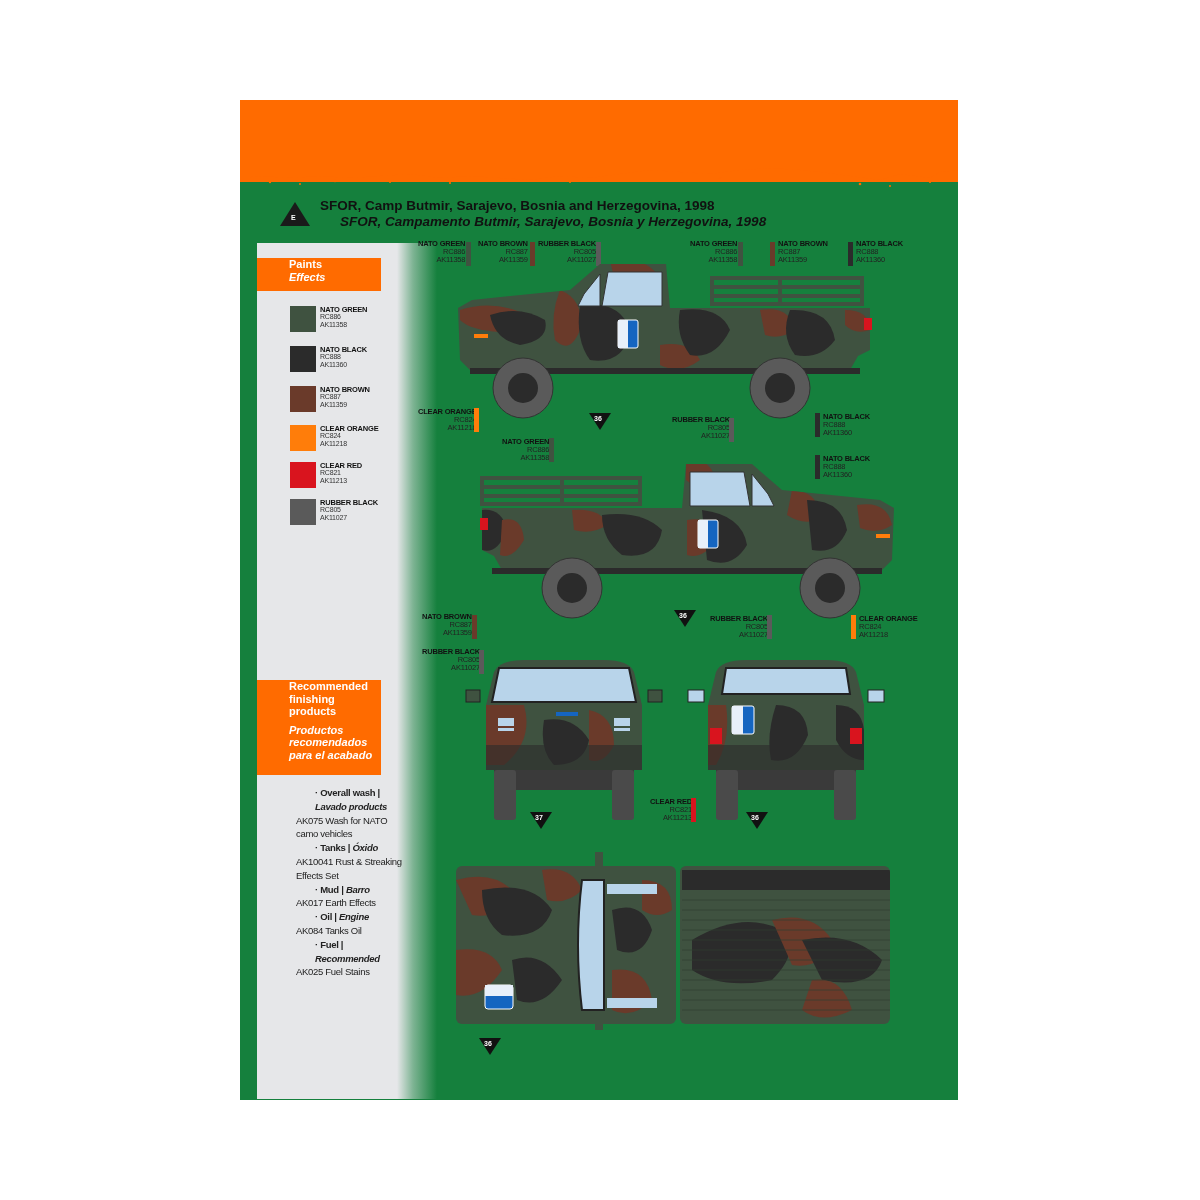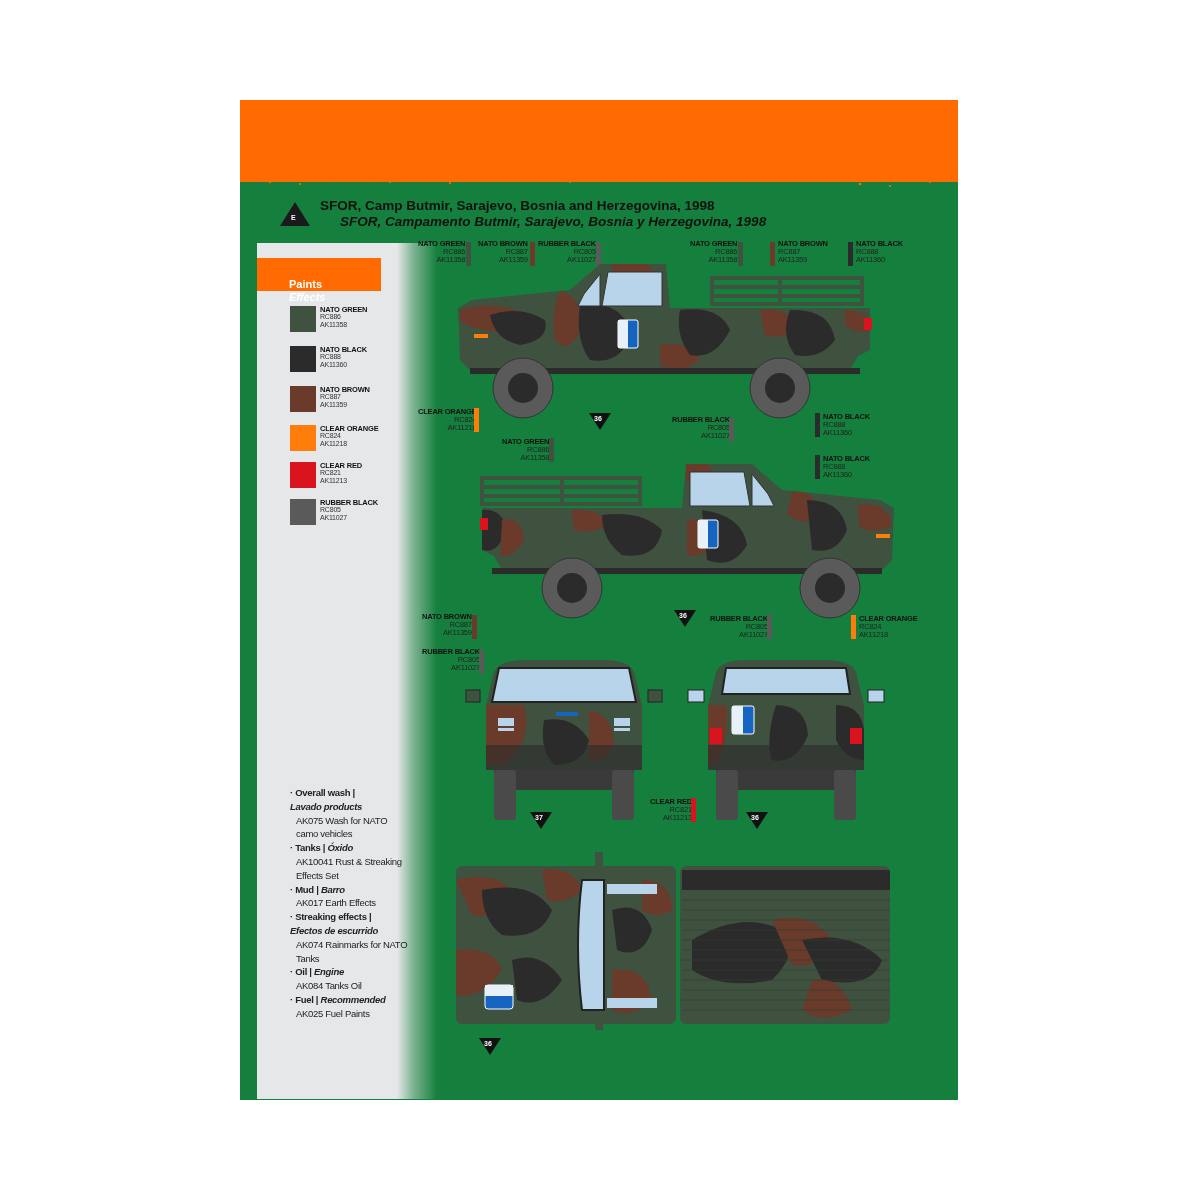--- a/index.html
+++ b/index.html
@@ -8,32 +8,32 @@
   .banner { position:absolute; left:0; top:0; width:718px; height:82px; background:#ff6b00; }
   .banner-edge { position:absolute; left:0; top:60px; width:718px; height:30px; }
   .title-wrap { position:absolute; left:40px; top:98px; }
   .title-badge { position:absolute; left:0; top:4px; width:0; height:0; border-left:15px solid transparent; border-right:15px solid transparent; border-bottom:24px solid #1a1a1a; }
   .title-badge span { position:absolute; left:-4px; top:12px; color:#fff; font-size:7px; font-weight:bold; }
   .title-en { position:absolute; left:40px; top:0; font-weight:bold; font-size:13.5px; color:#111; white-space:nowrap; }
   .title-es { position:absolute; left:40px; top:16px; font-weight:bold; font-style:italic; font-size:13.5px; color:#111; white-space:nowrap;margin-left:20px; }
 
   .sidebar { position:absolute; left:17px; top:143px; width:140px; height:856px; background:#e6e7e9; }
   .sidebar-rag { position:absolute; left:140px; top:0; width:40px; height:856px; background:linear-gradient(90deg,#e6e7e9 0%, rgba(230,231,233,0.5) 40%, rgba(255,255,255,0) 100%); }
-  .orange-box { position:absolute; left:0; background:#ff6b00; color:#fff; font-weight:bold; font-size:11px; padding:20px 0 4px 32px; box-sizing:border-box; width:124px; line-height:12.5px; }
+  .orange-box { position:absolute; left:0; background:#ff6b00; color:#fff; font-weight:bold; font-size:11px; padding:0 0 4px 32px; box-sizing:border-box; width:124px; line-height:12.5px; }
   .orange-box .es { font-style:italic; }
   .paints-box { top:15px; height:33px; }
   .finish-box { top:437px; height:95px; }
 
   .swatch-row { position:absolute; left:33px; height:28px; }
   .swatch { position:absolute; left:0; top:0; width:26px; height:26px; }
   .sw-name { position:absolute; left:30px; top:-1px; font-size:7.5px; font-weight:bold; color:#111; white-space:nowrap; font-family:"Liberation Sans", sans-serif; letter-spacing:-0.2px; }
   .sw-code { position:absolute; left:30px; font-size:7px; color:#333; white-space:nowrap; letter-spacing:-0.2px; }
 
   .products { position:absolute; left:33px; top:543px; width:120px; font-size:9.5px; color:#222; line-height:13.8px; letter-spacing:-0.3px; }
-  .prod-head { font-weight:bold; }
+  .prod-head { font-weight:bold;margin-left:25px; }
   .prod-head .es { font-style:italic; }
   .prod-desc { padding-left:6px; }
 
   .callout { position:absolute; font-size:7.5px; line-height:8px; color:#222; white-space:nowrap; letter-spacing:-0.2px; }
   .callout .cname { font-weight:bold; color:#111; }
   .callout.right-align { text-align:right; }
   .cbar { position:absolute; width:5px; height:24px; }
   .marker { position:absolute; width:0; height:0; border-left:11px solid transparent; border-right:11px solid transparent; border-top:17px solid #111; }
   .marker span { position:absolute; left:-6px; top:-15px; color:#fff; font-size:7px; font-weight:bold; }
 
@@ -108,45 +108,45 @@
       <div class="sw-code" style="top:7px">RC821</div>
       <div class="sw-code" style="top:15px">AK11213</div>
     </div>
     <div class="swatch-row" style="top:256px">
       <div class="swatch" style="background:#5a5a5a"></div>
       <div class="sw-name">RUBBER BLACK</div>
       <div class="sw-code" style="top:7px">RC805</div>
       <div class="sw-code" style="top:15px">AK11027</div>
     </div>
 
+    <div class="orange-box finish-box">
+      <div style="width:88px">Recommended finishing products</div>
+      <div class="es" style="width:90px;margin-top:6px">Productos recomendados para el acabado</div>
+    </div>
 
     <div class="products">
       <div>
         <div class="prod-head">· <span>Overall wash |</span><br><span class="es">Lavado products</span></div>
         <div class="prod-desc">AK075 Wash for NATO camo vehicles</div>
       </div>
       <div>
         <div class="prod-head">· <span>Tanks |</span> <span class="es">Óxido</span></div>
         <div class="prod-desc">AK10041 Rust &amp; Streaking Effects Set</div>
       </div>
       <div>
         <div class="prod-head">· <span>Mud |</span> <span class="es">Barro</span></div>
         <div class="prod-desc">AK017 Earth Effects</div>
       </div>
       <div>
-        <div class="prod-head">· <span>Streaking effects |</span><br><span class="es">Efectos de escurrido</span></div>
-        <div class="prod-desc">AK074 Rainmarks for NATO Tanks</div>
-      </div>
-      <div>
         <div class="prod-head">· <span>Oil |</span> <span class="es">Engine</span></div>
         <div class="prod-desc">AK084 Tanks Oil</div>
       </div>
       <div>
         <div class="prod-head">· <span>Fuel |</span> <span class="es">Recommended</span></div>
-        <div class="prod-desc">AK025 Fuel Paints</div>
+        <div class="prod-desc">AK025 Fuel Stains</div>
       </div>
     </div>
   </div>
 
   <div class="callout right-align" style="left:178px;top:140px">
     <div class="cname">NATO GREEN</div>
       <div>RC886</div>
       <div>AK11358</div>
   </div>
   <div class="cbar" style="left:226px;top:142px;background:#3f5240"></div>

